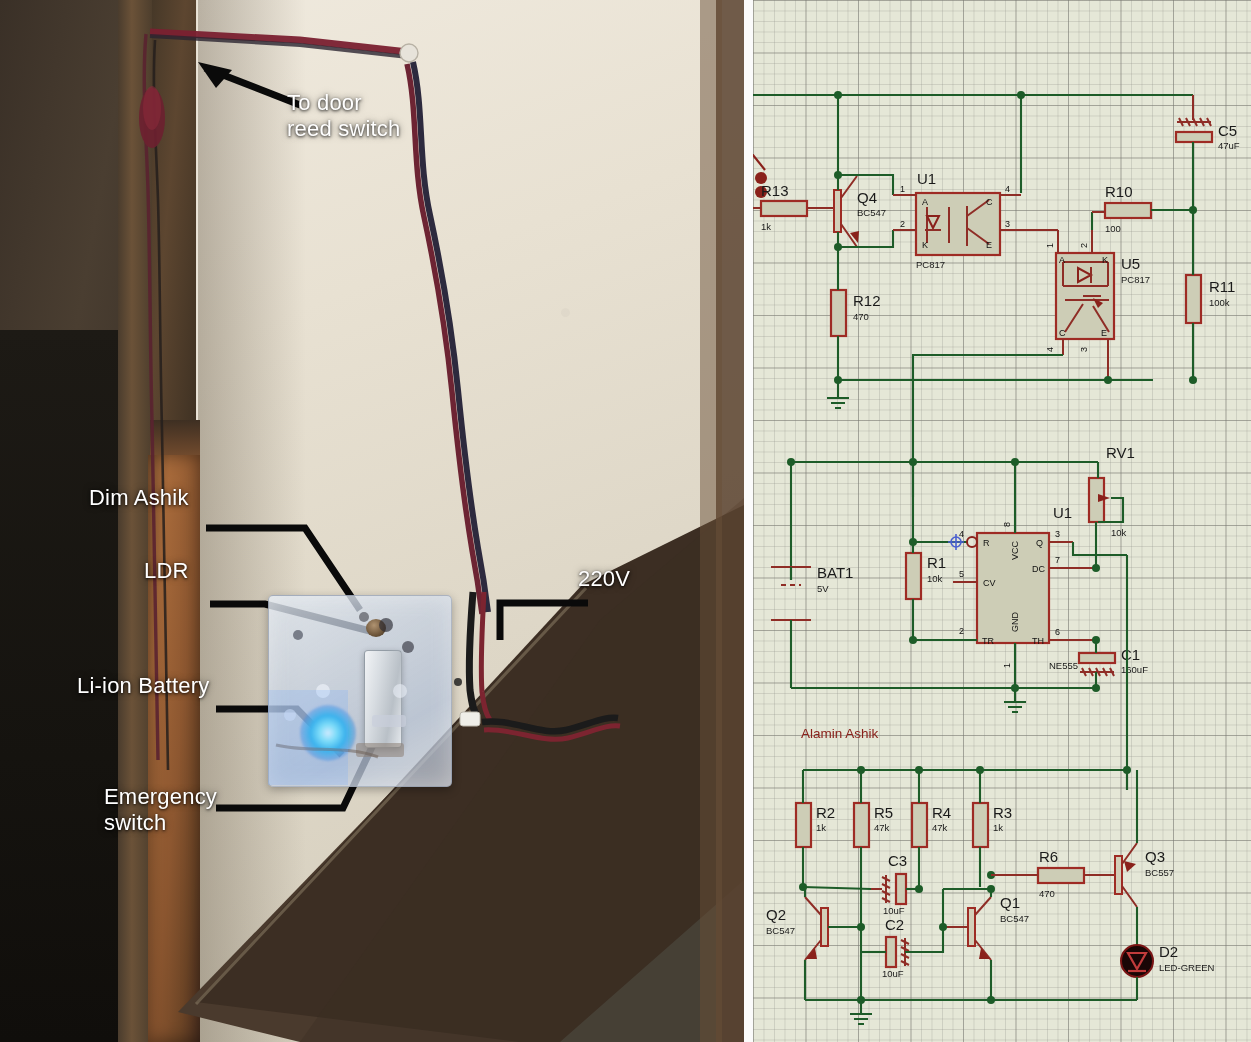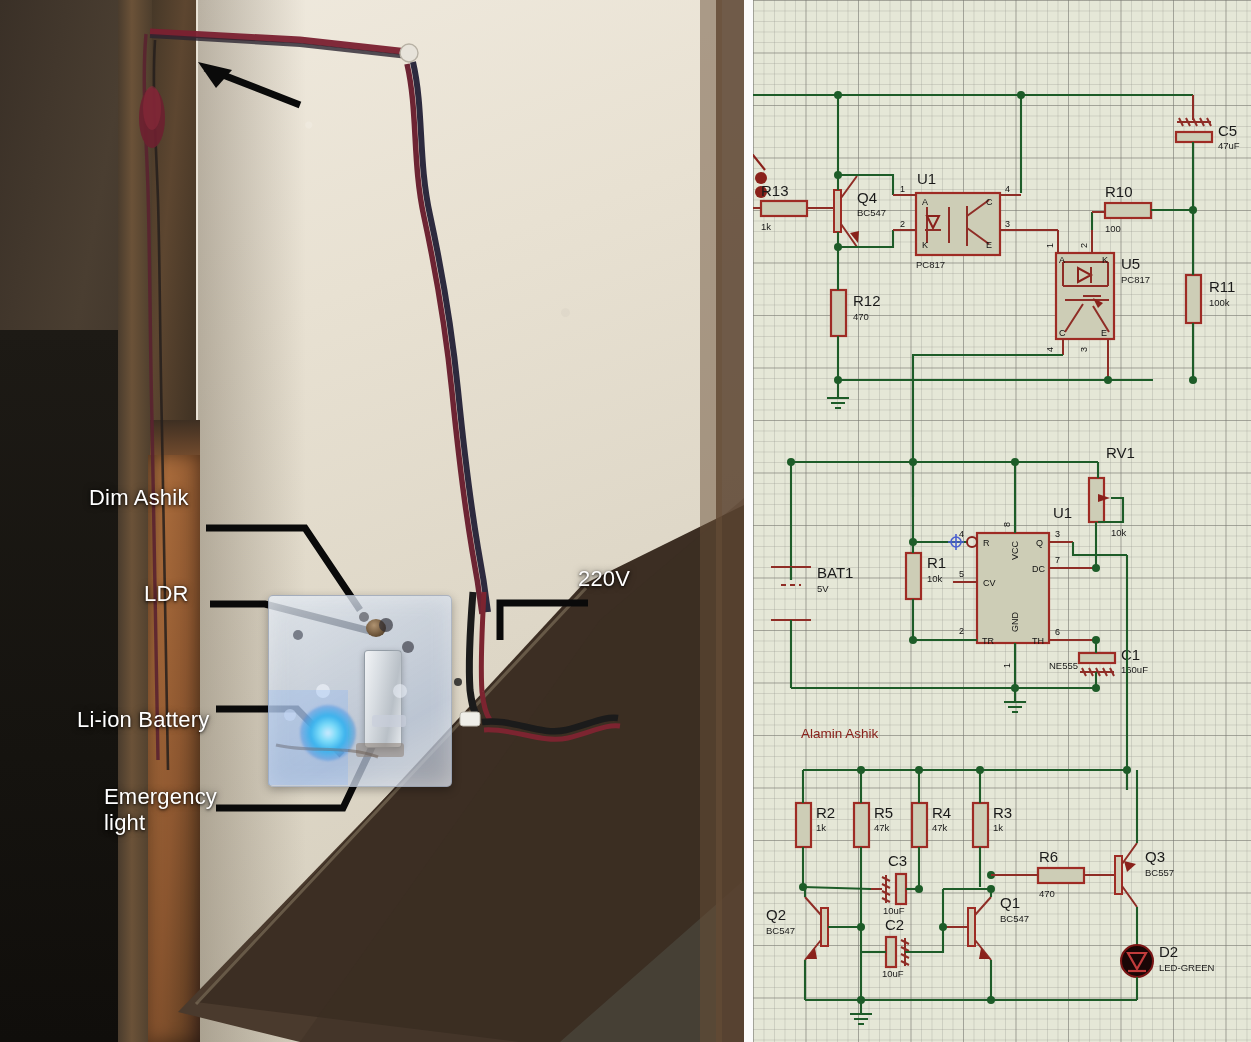--- a/index.html
+++ b/index.html
@@ -161,25 +161,27 @@
       <circle cx="118" cy="30" r="7" fill="#2a2a33" opacity=".65"></circle>
       <circle cx="140" cy="52" r="6" fill="#2a2a33" opacity=".6"></circle>
       <circle cx="132" cy="96" r="7" fill="#e9eef7" opacity=".6"></circle>
       <circle cx="96" cy="22" r="5" fill="#26262e" opacity=".5"></circle>
       <rect x="104" y="120" width="34" height="12" rx="3" fill="#c9cedb" opacity=".7"></rect>
       <rect x="88" y="148" width="48" height="14" rx="3" fill="#8d7f75" opacity=".55"></rect>
       <path d="M8,150 C40,158 78,150 110,162" stroke="#6a5b52" stroke-width="3" fill="none" opacity=".5"></path>
       <rect x="0" y="95" width="80" height="95" fill="#6fa8ff" opacity=".22"></rect>
     </svg>
 
+    <div class="lbl" style="left:287px;top:90px">To door
+reed switch</div>
     <div class="lbl" style="left:89px;top:485px">Dim Ashik</div>
-    <div class="lbl" style="left:144px;top:581px">LDR</div>
-    <div class="lbl" style="left:77px;top:707px">Li-ion Battery</div>
+    <div class="lbl" style="left:144px;top:558px">LDR</div>
+    <div class="lbl" style="left:77px;top:673px">Li-ion Battery</div>
     <div class="lbl" style="left:104px;top:784px">Emergency
-light</div>
+switch</div>
     <div class="lbl" style="left:578px;top:566px">220V</div>
   </div>
 
   <div id="gap"></div>
 
   <div id="sch">
     <div id="grid-minor"></div>
     <div id="grid-major"></div>
 
     <svg id="sch-svg" width="498" height="1042">

